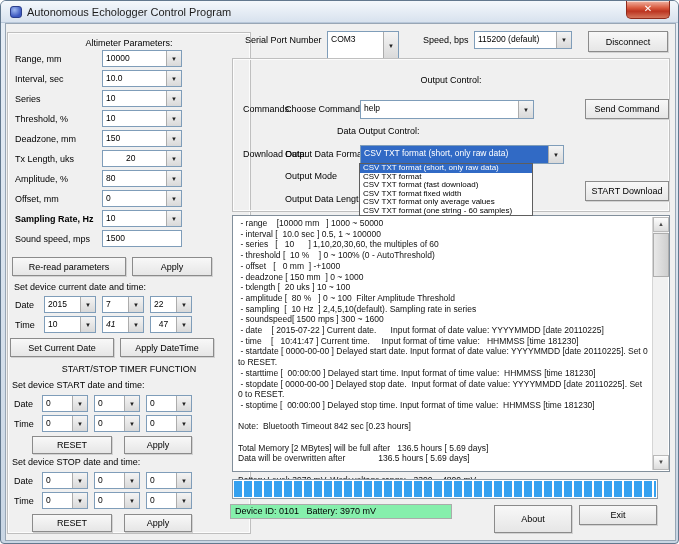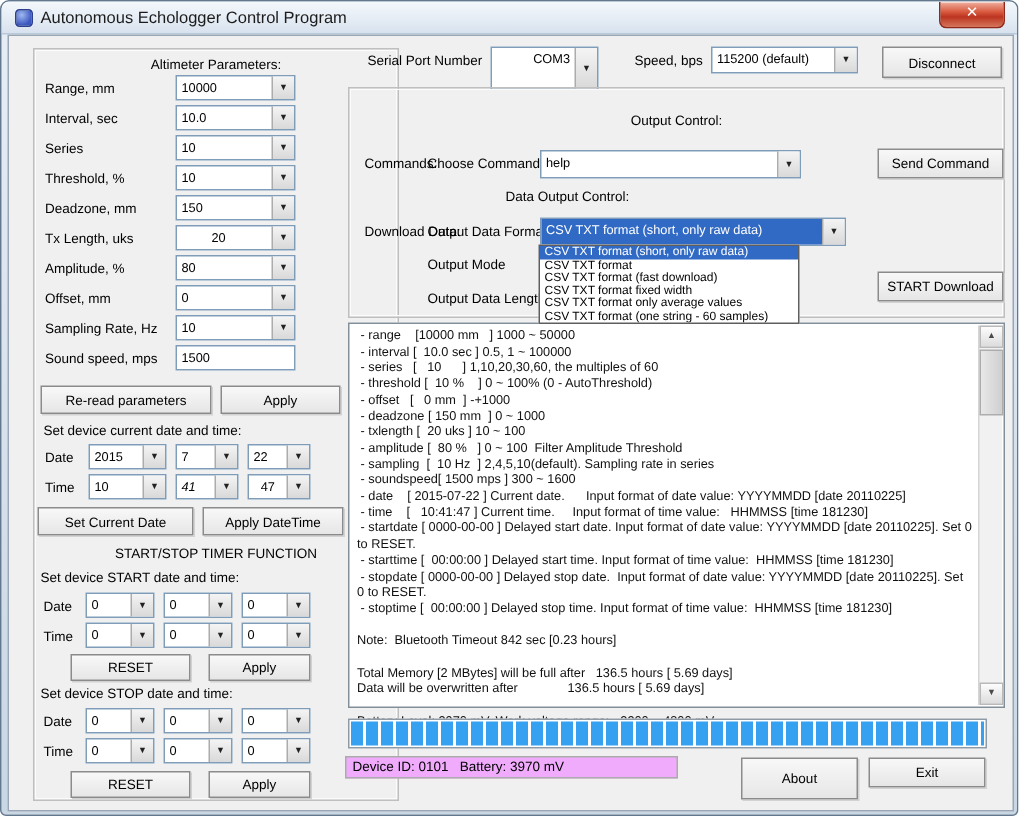--- a/index.html
+++ b/index.html
@@ -35,36 +35,36 @@
   .term pre{position:absolute;left:5px;top:2px;right:20px;margin:0;font-family:"Liberation Sans","DejaVu Sans",sans-serif;
        font-size:8.5px;line-height:10.7px;white-space:pre-wrap;color:#111;}
   .sbar{position:absolute;top:1px;bottom:1px;right:1px;width:16px;background:#F1F1F1;border-left:1px solid #D5D5D5;}
   .sarr{position:absolute;left:0;width:16px;height:15px;background:linear-gradient(#FDFDFD,#DCDCDC);
        border:1px solid #B9B9B9;font-size:6px;color:#4a4a4a;text-align:center;line-height:13px;}
   .sthumb{position:absolute;left:0;top:16px;width:16px;height:44px;background:linear-gradient(90deg,#E8E8E8,#CFCFCF);
        border:1px solid #ADADAD;}
   .pbar{position:absolute;border:1px solid #8E9AA5;background:#fff;padding:1px;}
   .pfill{width:100%;height:100%;
        background:repeating-linear-gradient(90deg,#35A1F0 0px,#35A1F0 8px,#FFFFFF 8px,#FFFFFF 10px);}
-  .statusbox{position:absolute;border:1px solid #ABABAB;background:#f0abfc;font-size:9px;
+  .statusbox{position:absolute;border:1px solid #ABABAB;background:#86efac;font-size:9px;
        white-space:pre;line-height:13px;padding:0 4px;color:#000;}
 </style>
 </head>
 <body>
 
 <div class="win">
   <div class="titlebar">
     <span class="app-icon"></span>
     <span class="title-text">Autonomous Echologger Control Program</span>
     <span class="close-btn">✕</span>
   </div>
 
   <div class="face">
 
-    <div class="gbox" style="left:16px;top:8px;width:244px;height:502px;">
+    <div class="gbox" style="left:1px;top:8px;width:244px;height:502px;">
       <div class="lbl center" style="left:0;right:0;top:5px;">Altimeter Parameters:</div>
 
       <div class="lbl" style="left:7px;top:21px;">Range, mm</div>
       <div class="combo" style="left:94px;top:17px;width:80px;">
         <span class="ct">10000</span>
         <span class="ca">▼</span>
       </div>
       <div class="lbl" style="left:7px;top:41px;">Interval, sec</div>
       <div class="combo" style="left:94px;top:37px;width:80px;">
         <span class="ct">10.0</span>
@@ -93,21 +93,21 @@
       <div class="lbl" style="left:7px;top:141px;">Amplitude, %</div>
       <div class="combo" style="left:94px;top:137px;width:80px;">
         <span class="ct">80</span>
         <span class="ca">▼</span>
       </div>
       <div class="lbl" style="left:7px;top:161px;">Offset, mm</div>
       <div class="combo" style="left:94px;top:157px;width:80px;">
         <span class="ct">0</span>
         <span class="ca">▼</span>
       </div>
-      <div class="lbl" style="left:7px;top:181px;">Sampling Rate, Hz</div>
+      <div class="lbl" style="left:7px;top:181px;font-weight:bold;">Sampling Rate, Hz</div>
       <div class="combo" style="left:94px;top:177px;width:80px;">
         <span class="ct">10</span>
         <span class="ca">▼</span>
       </div>
       <div class="lbl" style="left:7px;top:201px;">Sound speed, mps</div>
       <div class="tbox" style="left:94px;top:197px;width:80px;height:17px;">1500</div>
 
       <div class="btn" style="left:4px;top:224px;width:114px;height:19px;">Re-read parameters</div>
       <div class="btn" style="left:124px;top:224px;width:80px;height:19px;">Apply</div>
 
@@ -197,21 +197,21 @@
       </div>
       <div class="combo" style="left:138px;top:459px;width:46px;">
         <span class="ct">0</span>
         <span class="ca">▼</span>
       </div>
       <div class="btn" style="left:24px;top:481px;width:80px;height:18px;">RESET</div>
       <div class="btn" style="left:116px;top:481px;width:68px;height:18px;">Apply</div>
     </div>
 
     <div class="lbl" style="left:239px;top:11px;">Serial Port Number</div>
-    <div class="combo" style="left:321px;top:7px;width:72px;height:29px;text-align:right;">
+    <div class="combo" style="left:321px;top:7px;width:72px;height:29px;">
       <span class="ct">COM3</span>
       <span class="ca">▼</span>
     </div>
     <div class="lbl" style="left:417px;top:11px;text-align:right;">Speed, bps</div>
     <div class="combo" style="left:468px;top:7px;width:98px;height:18px;">
       <span class="ct">115200 (default)</span>
       <span class="ca">▼</span>
     </div>
     <div class="btn" style="left:582px;top:7px;width:80px;height:21px;">Disconnect</div>
 

